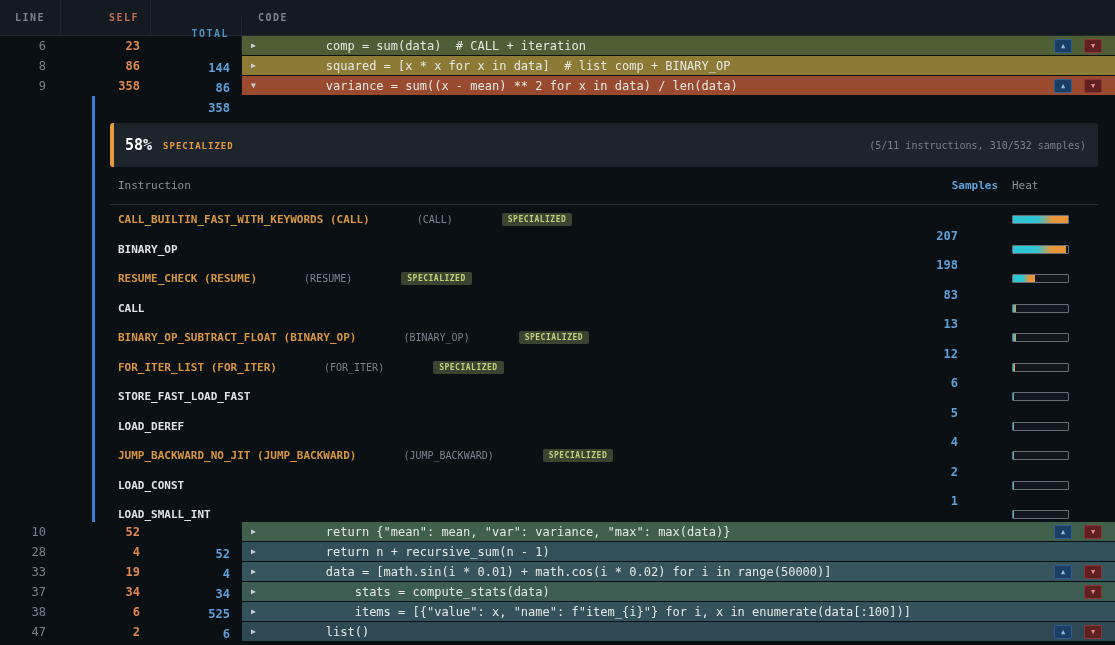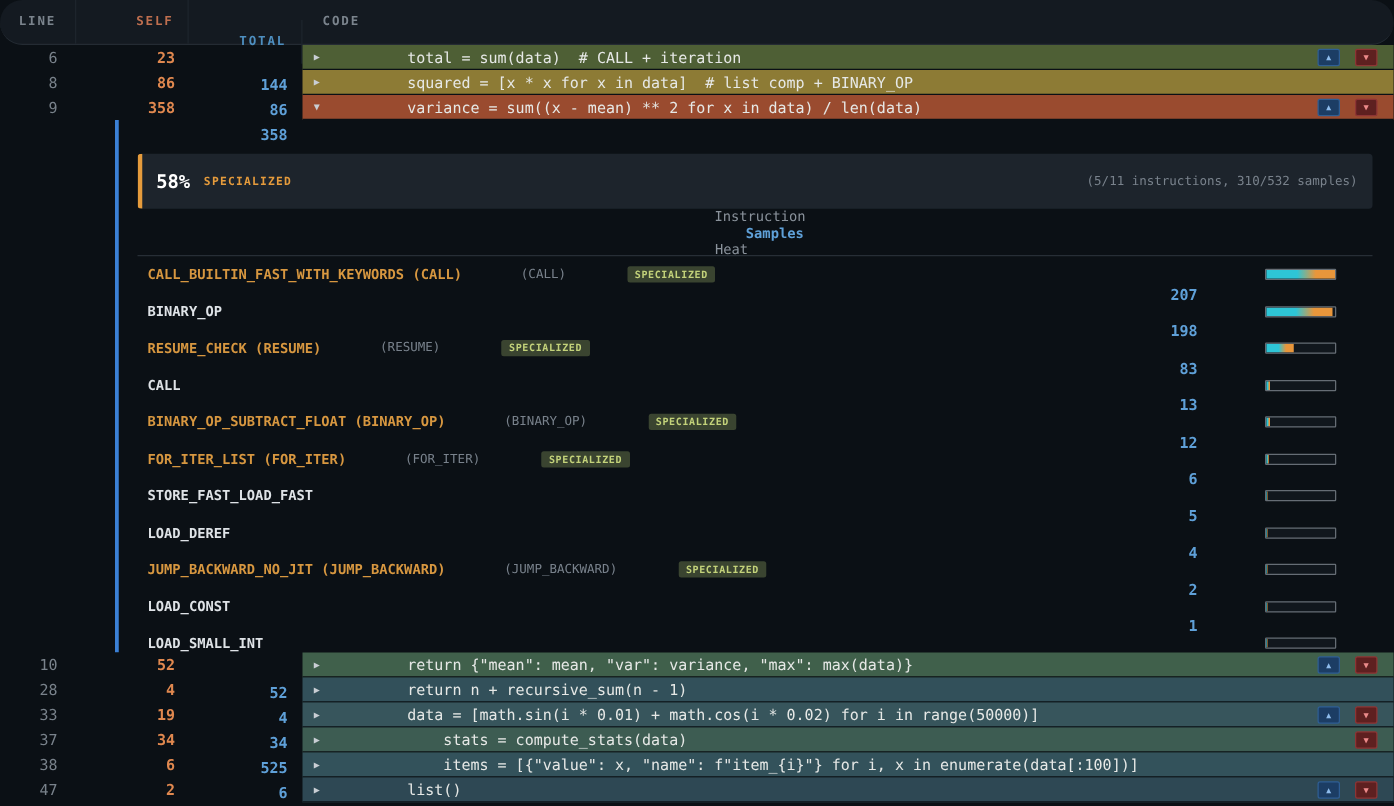--- a/index.html
+++ b/index.html
@@ -7,21 +7,21 @@
   body {
     background:#0b1015;
     font-family:"DejaVu Sans Mono", monospace;
     color:#e4e6e4;
   }
 
   
   .thead {
     display:flex; height:36px; align-items:center;
     background:#141a21; border-bottom:1px solid #242b33;
-    font-size:10px; font-weight:bold; letter-spacing:1.5px; color:#7b848d;border-radius:18px;
+    font-size:10px; font-weight:bold; letter-spacing:1.5px; color:#7b848d;
   }
   .thead > div { border-right:1px solid #1d242c; height:100%; display:flex; align-items:center; }
   .c-line  { width:61px; justify-content:flex-end; padding-right:15px; }
   .c-self  { width:90px; justify-content:flex-end; padding-right:11px; }
   .c-total { width:91px; justify-content:flex-end; padding-right:12px;margin-top:32px; }
   .c-codehead { flex:1; padding-left:16px; border-right:none !important; }
   .th-self  { color:#bf6f4f; }
   .th-total { color:#4e8fc0; }
 
   
@@ -54,21 +54,21 @@
     height:44px; background:#1d242c; border-left:4px solid #e59b3c;
     border-radius:3px; display:flex; align-items:center;
     padding:0 12px 0 11px; gap:11px;margin-top:20px;
   }
   .pct { font-size:15px; font-weight:bold; color:#ffffff; }
   .spec-label { font-size:9px; font-weight:bold; letter-spacing:1px; color:#e59b3c; padding-top:2px; }
   .meta { margin-left:auto; font-size:10px; color:#79828c; }
 
   .ins-header {
     display:flex; align-items:center; height:38px; padding-left:8px;
-    border-bottom:1px solid #272e36; font-size:11px; color:#8a929b;flex-direction:column;
+    border-bottom:1px solid #272e36; font-size:11px; color:#8a929b;
   }
   .ih-name { flex:1; }
   .ih-samples { width:70px; text-align:right; color:#5fa0d8; font-weight:bold; }
   .ih-heat { width:100px; padding-left:14px; flex:none; }
 
   .ins-row { display:flex; align-items:center; height:29.5px; padding-left:8px; font-size:11px;gap:40px; }
   .ins-name { font-weight:bold; color:#dfe3e7; white-space:nowrap; }
   .ins-row.specialized .ins-name { color:#d79740; }
   .ins-base { color:#79828c; font-size:10px; margin-left:7px; white-space:nowrap; }
   .ins-badge {
@@ -99,21 +99,21 @@
     <div class="c-codehead">CODE</div>
   </div>
 
   <div id="rows-above">
       <div class="crow">
     <div class="cell c-line">6</div>
     <div class="cell c-self">23</div>
     <div class="cell c-total">144</div>
     <div class="c-code" style="background: rgb(78, 95, 53);">
       <span class="tri">▶</span>
-      <span class="code-text">        total = sum(data)  # CALL + iteration</span>
+      <span class="code-text">        comp = sum(data)  # CALL + iteration</span>
       <span class="btns">
         <button class="btn btn-up">▲</button>
         <button class="btn btn-down">▼</button>
       </span>
     </div>
   </div>
       <div class="crow">
     <div class="cell c-line">8</div>
     <div class="cell c-self">86</div>
     <div class="cell c-total">86</div>

